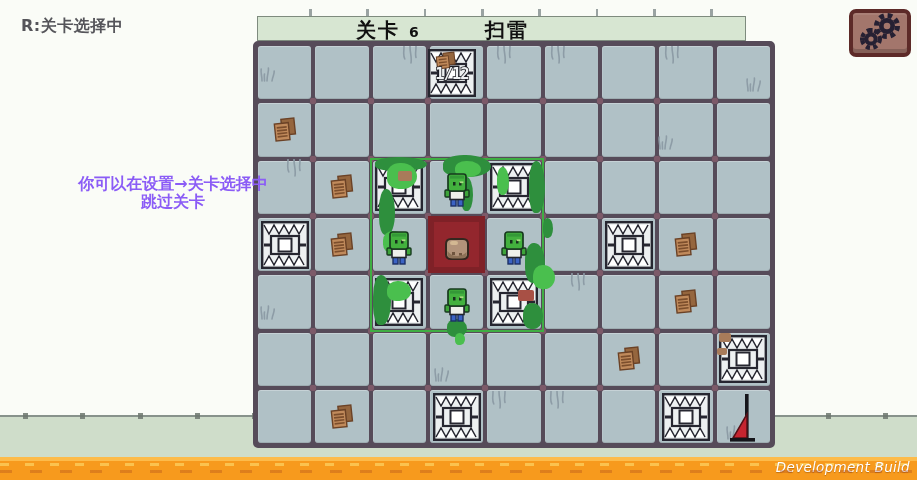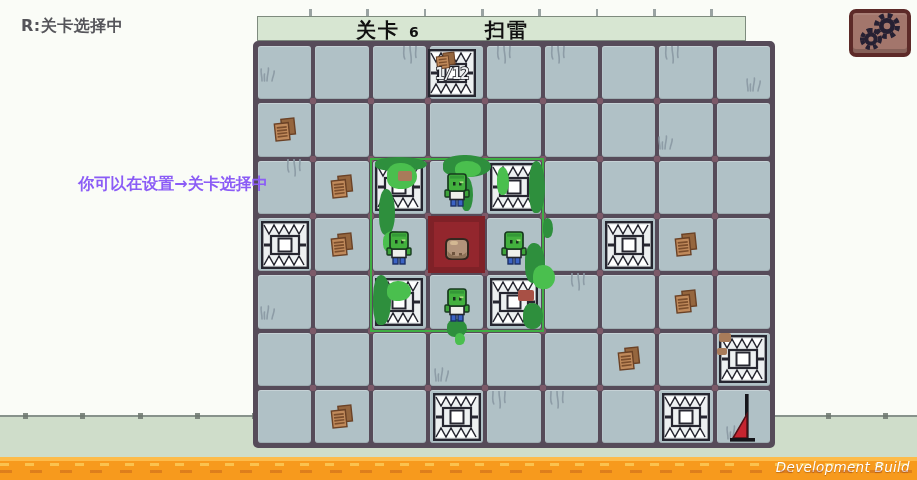--- a/index.html
+++ b/index.html
@@ -63,20 +63,21 @@
   <div class="floor"></div>
   <div class="horizon"></div>
   <div class="horizon-dots"></div>
 
   <div class="hud-keys">
     <div>R:关卡选择中</div>
   </div>
 
   <div class="hud-tip">
     <div>你可以在设置→关卡选择中</div>
+    <div>跳过关卡</div>
   </div>
 
   <div class="board" id="board">
       <div class="cell" style="left: 2px; top: 2px; width: 53.33px; height: 53.33px; z-index: 1;"></div>
       <div class="cell" style="left: 59.33px; top: 2px; width: 53.33px; height: 53.33px; z-index: 1;"></div>
       <div class="cell" style="left: 116.66px; top: 2px; width: 53.33px; height: 53.33px; z-index: 1;"></div>
       <div class="cell" style="left: 173.99px; top: 2px; width: 53.33px; height: 53.33px; z-index: 1;"></div>
       <div class="cell" style="left: 231.32px; top: 2px; width: 53.33px; height: 53.33px; z-index: 1;"></div>
       <div class="cell" style="left: 288.65px; top: 2px; width: 53.33px; height: 53.33px; z-index: 1;"></div>
       <div class="cell" style="left: 345.98px; top: 2px; width: 53.33px; height: 53.33px; z-index: 1;"></div>

